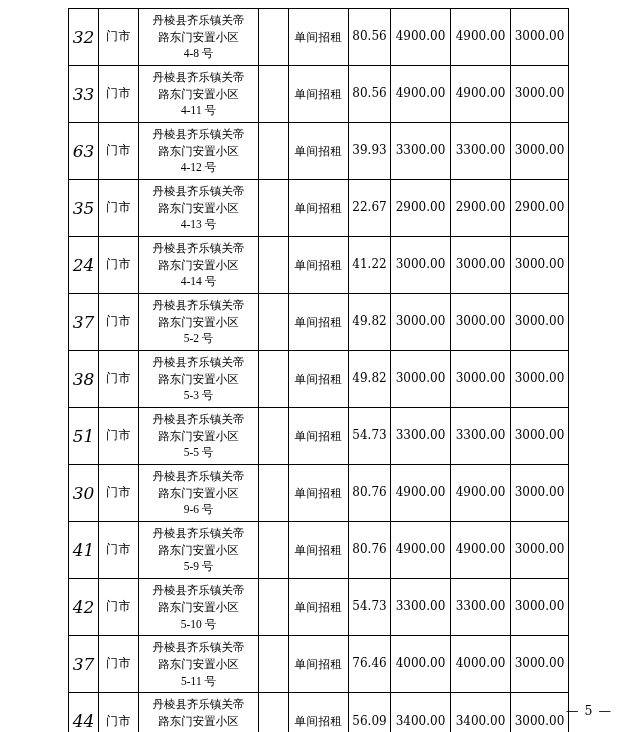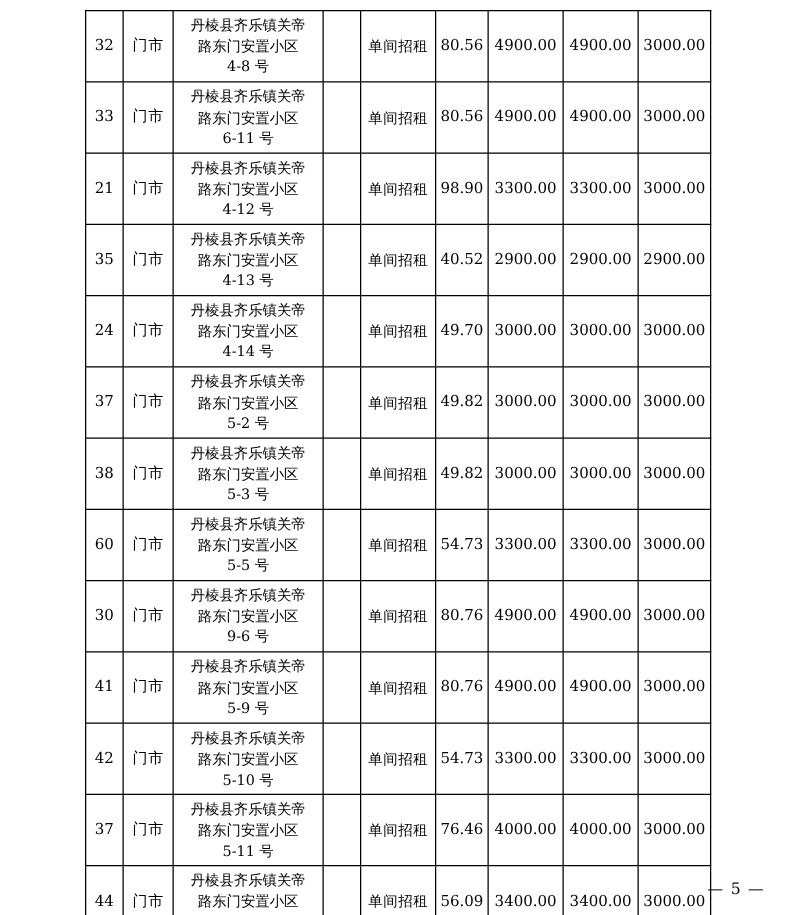--- a/index.html
+++ b/index.html
@@ -45,28 +45,28 @@
   col.c-no     { width: 30px; }
   col.c-type   { width: 40px; }
   col.c-addr   { width: 120px; }
   col.c-blank  { width: 30px; }
   col.c-method { width: 60px; }
   col.c-area   { width: 42px; }
   col.c-price1 { width: 60px; }
   col.c-price2 { width: 60px; }
   col.c-price3 { width: 58px; }
 
-  td.no      { font-size: 12px; }
+  td.no      { font-size: 17px; font-style: italic; }
   td.type    { font-size: 12px; letter-spacing: 0.5px; }
   td.addr    { font-size: 11.5px; line-height: 1.5; padding: 3px 4px; }
   td.blank   { }
   td.method  { font-size: 11.5px; letter-spacing: 0.5px; }
   td.num     { font-size: 12px; font-family: "DejaVu Serif", "Liberation Serif", serif; }
 
-  .addr-line { display: block; white-space: nowrap; }
+  .addr-line { display: block; white-space: nowrap; font-family: Liberation Serif, serif; }
 
   .footer {
     position: absolute;
     right: 24px;
     bottom: 14px;
     font-size: 12.5px;
     letter-spacing: 1px;
     color: #000000;
     font-family: "DejaVu Serif", "Liberation Serif", serif;
   }
@@ -103,70 +103,70 @@
             <td class="num">4900.00</td>
             <td class="num">4900.00</td>
             <td class="num">3000.00</td>
           </tr>
           <tr>
             <td class="no">33</td>
             <td class="type">门市</td>
             <td class="addr">
               <span class="addr-line">丹棱县齐乐镇关帝</span>
               <span class="addr-line">路东门安置小区</span>
-              <span class="addr-line">6-11 号</span>
+              <span class="addr-line">4-11 号</span>
             </td>
             <td class="blank"></td>
             <td class="method">单间招租</td>
             <td class="num">80.56</td>
             <td class="num">4900.00</td>
             <td class="num">4900.00</td>
             <td class="num">3000.00</td>
           </tr>
           <tr>
-            <td class="no">21</td>
+            <td class="no">63</td>
             <td class="type">门市</td>
             <td class="addr">
               <span class="addr-line">丹棱县齐乐镇关帝</span>
               <span class="addr-line">路东门安置小区</span>
               <span class="addr-line">4-12 号</span>
             </td>
             <td class="blank"></td>
             <td class="method">单间招租</td>
-            <td class="num">98.90</td>
+            <td class="num">39.93</td>
             <td class="num">3300.00</td>
             <td class="num">3300.00</td>
             <td class="num">3000.00</td>
           </tr>
           <tr>
             <td class="no">35</td>
             <td class="type">门市</td>
             <td class="addr">
               <span class="addr-line">丹棱县齐乐镇关帝</span>
               <span class="addr-line">路东门安置小区</span>
               <span class="addr-line">4-13 号</span>
             </td>
             <td class="blank"></td>
             <td class="method">单间招租</td>
-            <td class="num">40.52</td>
+            <td class="num">22.67</td>
             <td class="num">2900.00</td>
             <td class="num">2900.00</td>
             <td class="num">2900.00</td>
           </tr>
           <tr>
             <td class="no">24</td>
             <td class="type">门市</td>
             <td class="addr">
               <span class="addr-line">丹棱县齐乐镇关帝</span>
               <span class="addr-line">路东门安置小区</span>
               <span class="addr-line">4-14 号</span>
             </td>
             <td class="blank"></td>
             <td class="method">单间招租</td>
-            <td class="num">49.70</td>
+            <td class="num">41.22</td>
             <td class="num">3000.00</td>
             <td class="num">3000.00</td>
             <td class="num">3000.00</td>
           </tr>
           <tr>
             <td class="no">37</td>
             <td class="type">门市</td>
             <td class="addr">
               <span class="addr-line">丹棱县齐乐镇关帝</span>
               <span class="addr-line">路东门安置小区</span>
@@ -188,21 +188,21 @@
               <span class="addr-line">5-3 号</span>
             </td>
             <td class="blank"></td>
             <td class="method">单间招租</td>
             <td class="num">49.82</td>
             <td class="num">3000.00</td>
             <td class="num">3000.00</td>
             <td class="num">3000.00</td>
           </tr>
           <tr>
-            <td class="no">60</td>
+            <td class="no">51</td>
             <td class="type">门市</td>
             <td class="addr">
               <span class="addr-line">丹棱县齐乐镇关帝</span>
               <span class="addr-line">路东门安置小区</span>
               <span class="addr-line">5-5 号</span>
             </td>
             <td class="blank"></td>
             <td class="method">单间招租</td>
             <td class="num">54.73</td>
             <td class="num">3300.00</td>

